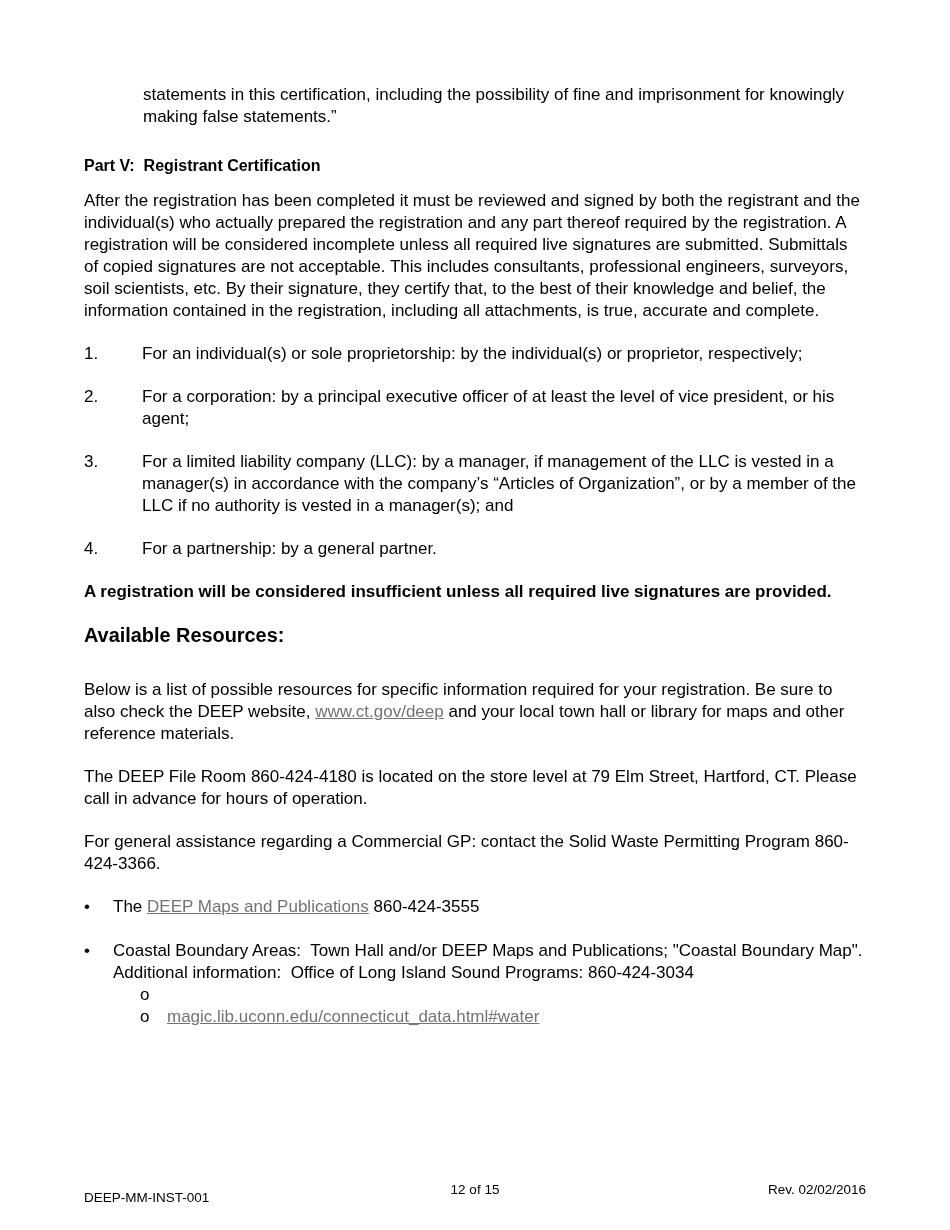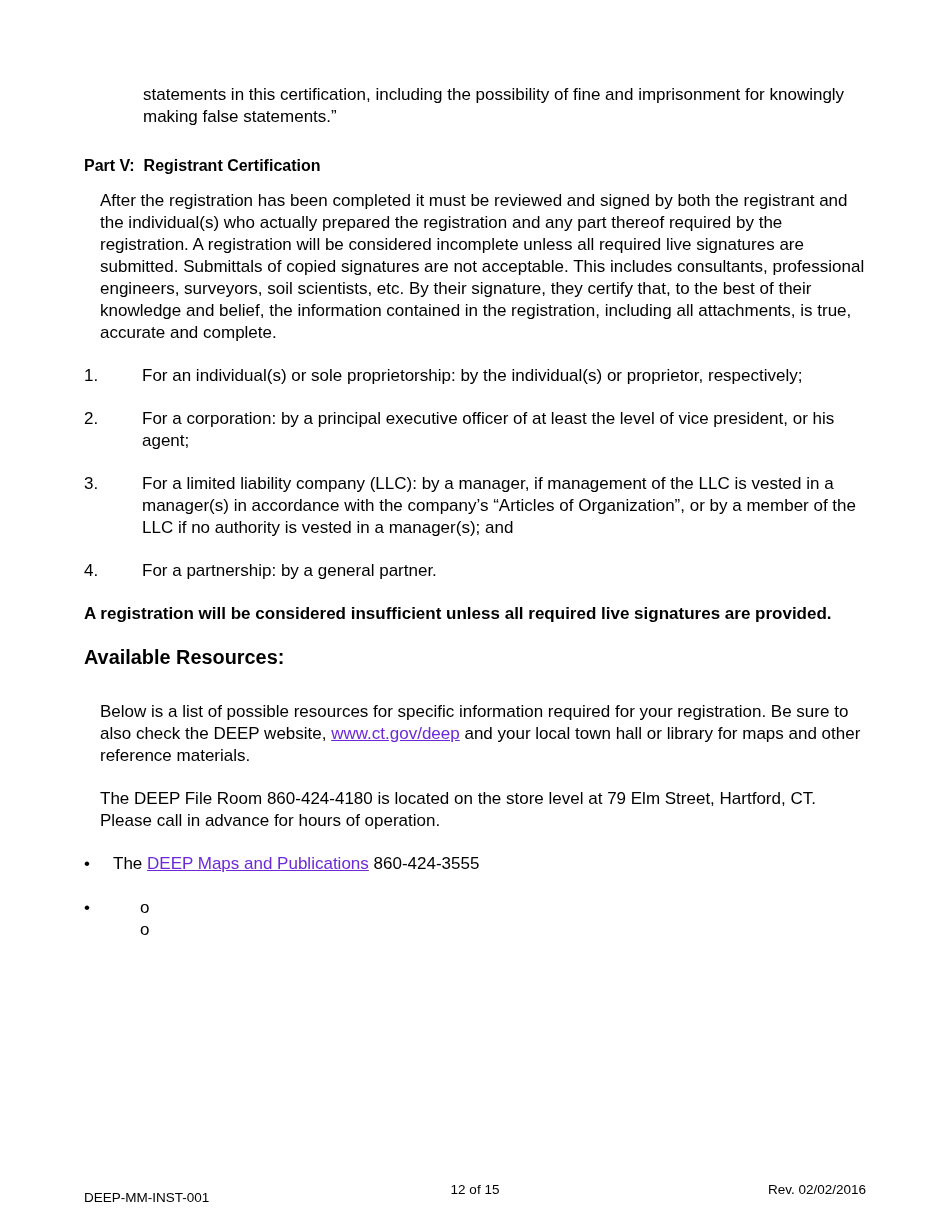--- a/index.html
+++ b/index.html
@@ -11,28 +11,28 @@
     font-family: Liberation Sans, sans-serif;
     font-size: 17px;
     line-height: 22px;
     color: #000000;
     overflow: hidden;
   }
   .content { padding: 84px 84px 0 84px; }
   .t { white-space: pre-wrap; }
   .quote { margin: 0 0 27px 59px; }
   .part-heading { font-weight: bold; font-size: 16px; margin: 0 0 13px 0; }
-  .para { margin: 0 0 21px 16px; }
+  .para { margin: 0 0 21px 0; }
   .sign-intro { margin-bottom: 10px; }
   .num-item { display: flex; margin-bottom: 21px; }
   .num-item .marker { width: 29px; flex-shrink: 0; }
   .num-item .itext { flex: 1; margin-left: 29px; }
   .notice { font-weight: bold; margin: 7px 0 21px 0; }
   .res-heading { font-weight: bold; margin: 0 0 33px 0; }
-  a.doclink { color: #6d28d9; text-decoration: underline; cursor: pointer; white-space: pre-wrap; }
+  a.doclink { color: #737373; text-decoration: underline; cursor: pointer; white-space: pre-wrap; }
   .bullet { display: flex; margin-bottom: 22px; }
   .bullet .marker { width: 29px; flex-shrink: 0; }
   .bullet .itext { flex: 1; }
   .sub-item { display: flex; margin-left: 27px; }
   .sub-item .marker { width: 27px; flex-shrink: 0; }
   .footer {
     position: absolute;
     left: 84px;
     right: 84px;
     top: 1181px;
@@ -76,35 +76,38 @@
     </div>
 
     <p class="notice t">A registration will be considered insufficient unless all required live signatures are provided.</p>
 
     <h3 class="res-heading t">Available Resources:</h3>
 
     <p class="para"><span class="t">Below is a list of possible resources for specific information required for your registration. Be sure to also check the DEEP website, </span><a class="doclink">www.ct.gov/deep</a><span class="t"> and your local town hall or library for maps and other reference materials.</span></p>
 
     <p class="para t">The DEEP File Room 860-424-4180 is located on the store level at 79 Elm Street, Hartford, CT. Please call in advance for hours of operation.</p>
 
+    <p class="para t">For general assistance regarding a Commercial GP: contact the Solid Waste Permitting Program 860-424-3366.</p>
 
 
     <div>
       <div class="bullet">
         <span class="marker">•</span>
         <span class="itext"><span class="t">The </span><a class="doclink">DEEP Maps and Publications</a><span class="t"> 860-424-3555</span></span>
       </div>
       <div class="bullet">
         <span class="marker">•</span>
         <span class="itext">
+          <span class="t">Coastal Boundary Areas:  Town Hall and/or DEEP Maps and Publications; "Coastal Boundary Map". Additional information:  Office of Long Island Sound Programs: 860-424-3034</span>
           <span class="sub-item">
             <span class="marker">o</span>
           </span>
           <span class="sub-item">
             <span class="marker">o</span>
+            <a class="doclink">magic.lib.uconn.edu/connecticut_data.html#water</a>
           </span>
         </span>
       </div>
     </div>
 
   </div>
 
   <div class="footer">
     <span class="left t">DEEP-MM-INST-001</span>
     <span class="center t">12 of 15</span>

